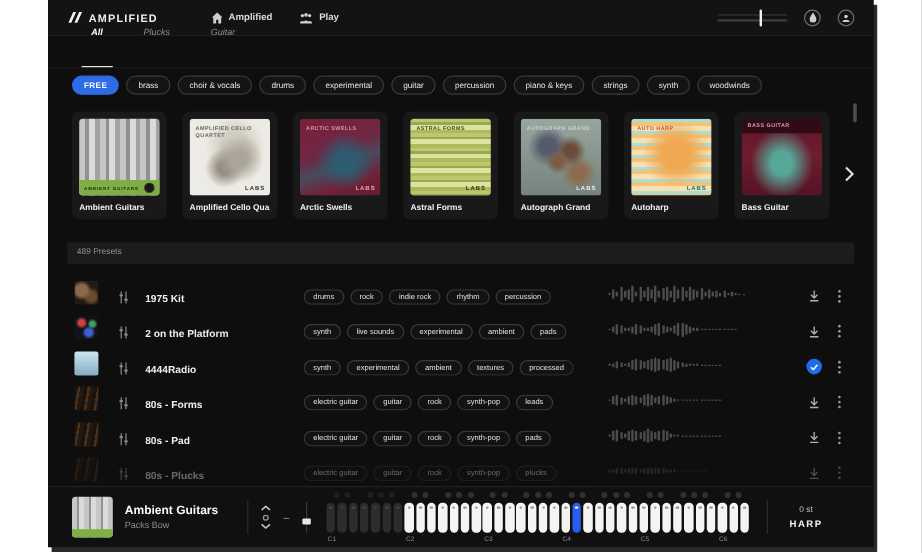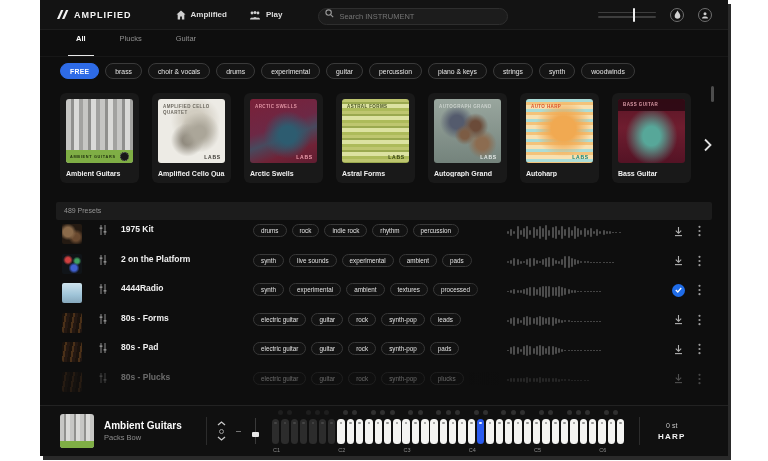--- a/index.html
+++ b/index.html
@@ -28,21 +28,21 @@
   .vslider .ln { position:absolute; left:0; right:0; height:1.5px; background:#3d3d3d; border-radius:1px; }
   .vslider .l1 { top:4px; } .vslider .l2 { top:8.5px; }
   .vslider .handle { position:absolute; left:60%; top:0; width:2.5px; height:14px;
     background:#f0f0f0; border-radius:1px; }
   .cicon { width:14px; height:14px; border-radius:50%; border:1px solid #6e6e6e;
     display:flex; align-items:center; justify-content:center; }
 
   
   .tabs { height:27px; display:flex; align-items:flex-end; gap:34px; padding:0 36px;
     border-bottom:1px solid #171717; }
-  .tab { font-size:7.5px; color:#8f8f8f; padding-bottom:13px; cursor:pointer; position:relative; }
+  .tab { font-size:7.5px; color:#8f8f8f; padding-bottom:25px; cursor:pointer; position:relative;font-style:italic; }
   .tab.active { color:#ffffff; font-weight:bold; }
   .tab.active::after { content:''; position:absolute; left:-8px; right:-8px; bottom:0;
     height:1.5px; background:#e8e8e8; }
 
   
   .chips { display:flex; gap:6px; padding:6px 20px 5px; align-items:center; }
   .chip { height:16px; padding:0 9px; border:1px solid #3a3a3a; border-radius:9px;
     background:#141414; color:#e6e6e6; font-size:6.8px; display:flex; align-items:center;
     white-space:nowrap; cursor:pointer; }
   .chip.active { background:#2e6be6; border-color:#2e6be6; color:#fff; font-weight:bold;
@@ -66,21 +66,21 @@
     white-space:nowrap; overflow:hidden; }
   .carousel-next { position:absolute; right:14px; top:52px; background:none; border:none;
     cursor:pointer; padding:2px; }
   .scroll-thumb { position:absolute; right:14px; top:2px; width:3px; height:16px;
     background:#4d4d4d; border-radius:2px; }
 
   
   .count-bar { margin:6px 16px 0; height:18px; background:#1c1c1c; border-radius:2px;
     font-size:7px; color:#949494; line-height:18px; padding-left:8px; }
   .rows { margin-top:4px; }
-  .row { height:29.5px; margin:0 16px; display:flex; align-items:flex-start; }
+  .row { height:29.5px; margin:0 16px; display:flex; align-items:flex-end; }
   .row.dim { opacity:0.4; }
   .thumb { width:20px; height:20px; border-radius:2px; margin-left:6px; flex:none; }
   .ctrl-icon { margin-left:15px; flex:none; cursor:pointer; }
   .row-name { margin-left:12px; width:132px; font-size:8.5px; font-weight:bold; color:#f0f0f0;
     white-space:nowrap; overflow:hidden; flex:none; }
   .tags { position:relative; width:246px; display:flex; gap:5px; overflow:hidden; flex:none; }
   .tags::after { content:''; position:absolute; right:0; top:0; bottom:0; width:30px;
     background:linear-gradient(90deg, rgba(14,14,14,0), #0e0e0e); pointer-events:none; }
   .tag { height:13px; padding:0 7px; border:1px solid #383838; border-radius:7px;
     font-size:6.3px; color:#e2e2e2; display:flex; align-items:center; white-space:nowrap;
@@ -150,27 +150,20 @@
       </div>
       <div class="nav-item">
         <svg width="12" height="10" viewBox="0 0 12 10">
             <circle cx="3" cy="3" r="1.4" fill="#cfcfcf"></circle>
             <circle cx="6" cy="2.4" r="1.5" fill="#cfcfcf"></circle>
             <circle cx="9" cy="3" r="1.4" fill="#cfcfcf"></circle>
             <path d="M1 9.5 C1 6.8 5 6.8 5 9.5 Z M3.7 9.5 C3.7 6.2 8.3 6.2 8.3 9.5 Z M7 9.5 C7 6.8 11 6.8 11 9.5 Z" fill="#cfcfcf"></path>
           </svg>
         <span>Play</span>
       </div>
-    </div>
-    <div class="search-wrap">
-      <svg width="9" height="9" viewBox="0 0 9 9">
-          <circle cx="3.6" cy="3.6" r="2.7" fill="none" stroke="#9a9a9a" stroke-width="1.1"></circle>
-          <line x1="5.8" y1="5.8" x2="8.2" y2="8.2" stroke="#9a9a9a" stroke-width="1.1"></line>
-        </svg>
-      <input class="search-input" type="text" placeholder="Search INSTRUMENT" style="">
     </div>
     <div class="hdr-right">
       <div class="vslider">
         <div class="ln l1"></div>
         <div class="ln l2"></div>
         <div class="handle"></div>
       </div>
       <div class="cicon">
         <svg width="7" height="9" viewBox="0 0 7 9">
             <path d="M3.5 0.5 C5 3 6.3 4.4 6.3 6 A2.8 2.8 0 0 1 0.7 6 C0.7 4.4 2 3 3.5 0.5 Z" fill="#d0d0d0"></path>

